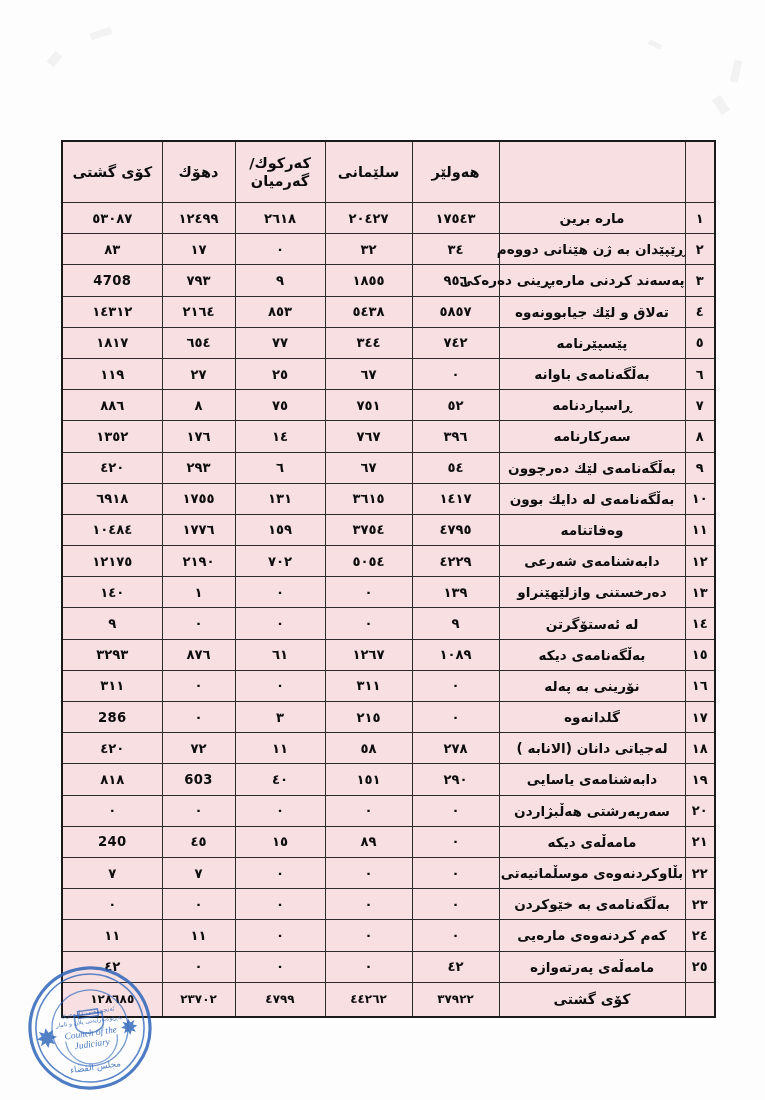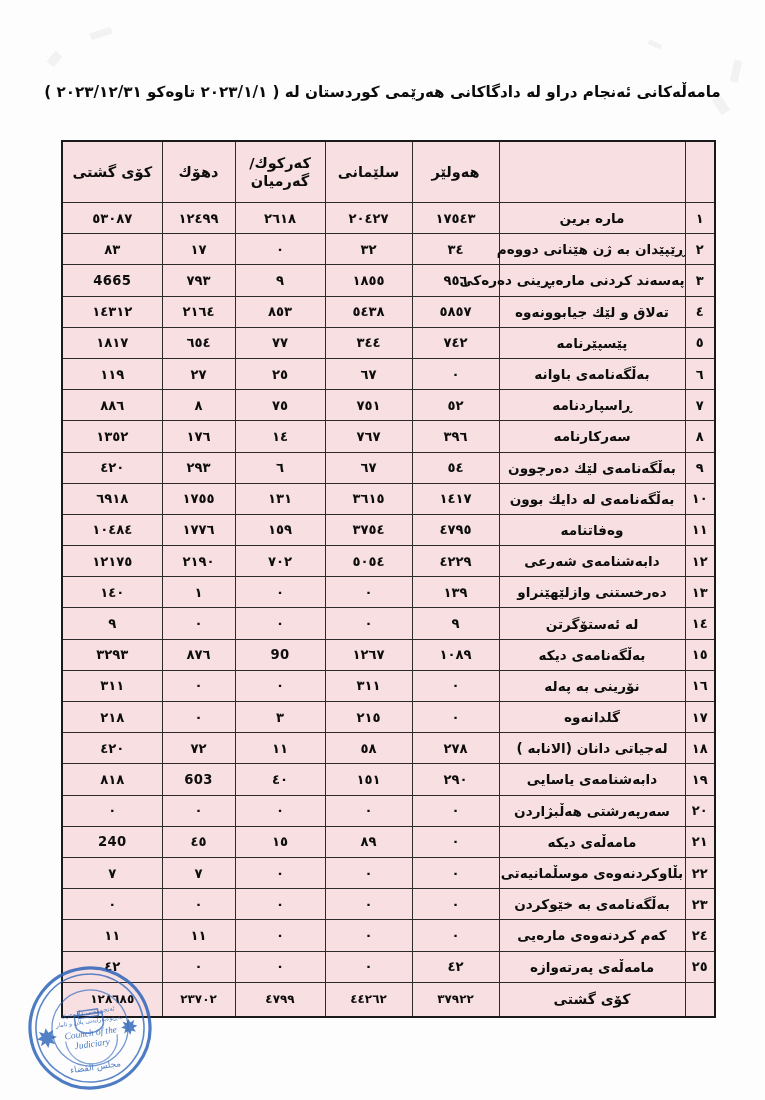--- a/index.html
+++ b/index.html
@@ -128,21 +128,20 @@
 <body>
 
 <div class="page">
 
   <div class="scan-speck" style="left:90px;  top:30px;  width:22px; height:7px;  transform:rotate(-18deg);"></div>
   <div class="scan-speck" style="left:648px; top:42px;  width:14px; height:5px;  transform:rotate(26deg);"></div>
   <div class="scan-speck" style="left:732px; top:60px;  width:8px;  height:22px; transform:rotate(12deg);"></div>
   <div class="scan-speck" style="left:716px; top:96px;  width:10px; height:18px; transform:rotate(-34deg);"></div>
   <div class="scan-speck" style="left:50px;  top:52px;  width:9px;  height:14px; transform:rotate(40deg);"></div>
 
-  <div class="doc-title">مامەڵەکانی ئەنجام دراو لە دادگاکانی هەرێمی کوردستان لە ( ٢٠٢٣/١/١ تاوەکو ٢٠٢٣/١٢/٣١ )</div>
 
   <div class="table-wrap">
     <table class="stats">
       <colgroup>
         <col class="c-idx">
         <col class="c-label">
         <col class="c-num">
         <col class="c-num">
         <col class="c-kirk">
         <col class="c-duhok">
@@ -181,21 +180,21 @@
             <td class="num-cell">١٧</td>
             <td class="num-cell">٨٣</td>
           </tr>
           <tr>
             <td class="idx-cell">٣</td>
             <td class="label-cell">پەسەند کردنی مارەبڕینی دەرەکی</td>
             <td class="num-cell">٩٥٦</td>
             <td class="num-cell">١٨٥٥</td>
             <td class="num-cell">٩</td>
             <td class="num-cell">٧٩٣</td>
-            <td class="num-cell">4665</td>
+            <td class="num-cell">4708</td>
           </tr>
           <tr>
             <td class="idx-cell">٤</td>
             <td class="label-cell">تەلاق و لێك جیابوونەوە</td>
             <td class="num-cell">٥٨٥٧</td>
             <td class="num-cell">٥٤٣٨</td>
             <td class="num-cell">٨٥٣</td>
             <td class="num-cell">٢١٦٤</td>
             <td class="num-cell">١٤٣١٢</td>
           </tr>
@@ -287,41 +286,41 @@
             <td class="num-cell">٠</td>
             <td class="num-cell">٠</td>
             <td class="num-cell">٠</td>
             <td class="num-cell">٩</td>
           </tr>
           <tr>
             <td class="idx-cell">١٥</td>
             <td class="label-cell">بەڵگەنامەی دیکە</td>
             <td class="num-cell">١٠٨٩</td>
             <td class="num-cell">١٢٦٧</td>
-            <td class="num-cell">90</td>
+            <td class="num-cell">٦١</td>
             <td class="num-cell">٨٧٦</td>
             <td class="num-cell">٣٢٩٣</td>
           </tr>
           <tr>
             <td class="idx-cell">١٦</td>
             <td class="label-cell">نۆرینی بە پەلە</td>
             <td class="num-cell">٠</td>
             <td class="num-cell">٣١١</td>
             <td class="num-cell">٠</td>
             <td class="num-cell">٠</td>
             <td class="num-cell">٣١١</td>
           </tr>
           <tr>
             <td class="idx-cell">١٧</td>
             <td class="label-cell">گلدانەوە</td>
             <td class="num-cell">٠</td>
             <td class="num-cell">٢١٥</td>
             <td class="num-cell">٣</td>
             <td class="num-cell">٠</td>
-            <td class="num-cell">٢١٨</td>
+            <td class="num-cell">286</td>
           </tr>
           <tr>
             <td class="idx-cell">١٨</td>
             <td class="label-cell">لەجیاتی دانان (الانابە )</td>
             <td class="num-cell">٢٧٨</td>
             <td class="num-cell">٥٨</td>
             <td class="num-cell">١١</td>
             <td class="num-cell">٧٢</td>
             <td class="num-cell">٤٢٠</td>
           </tr>

